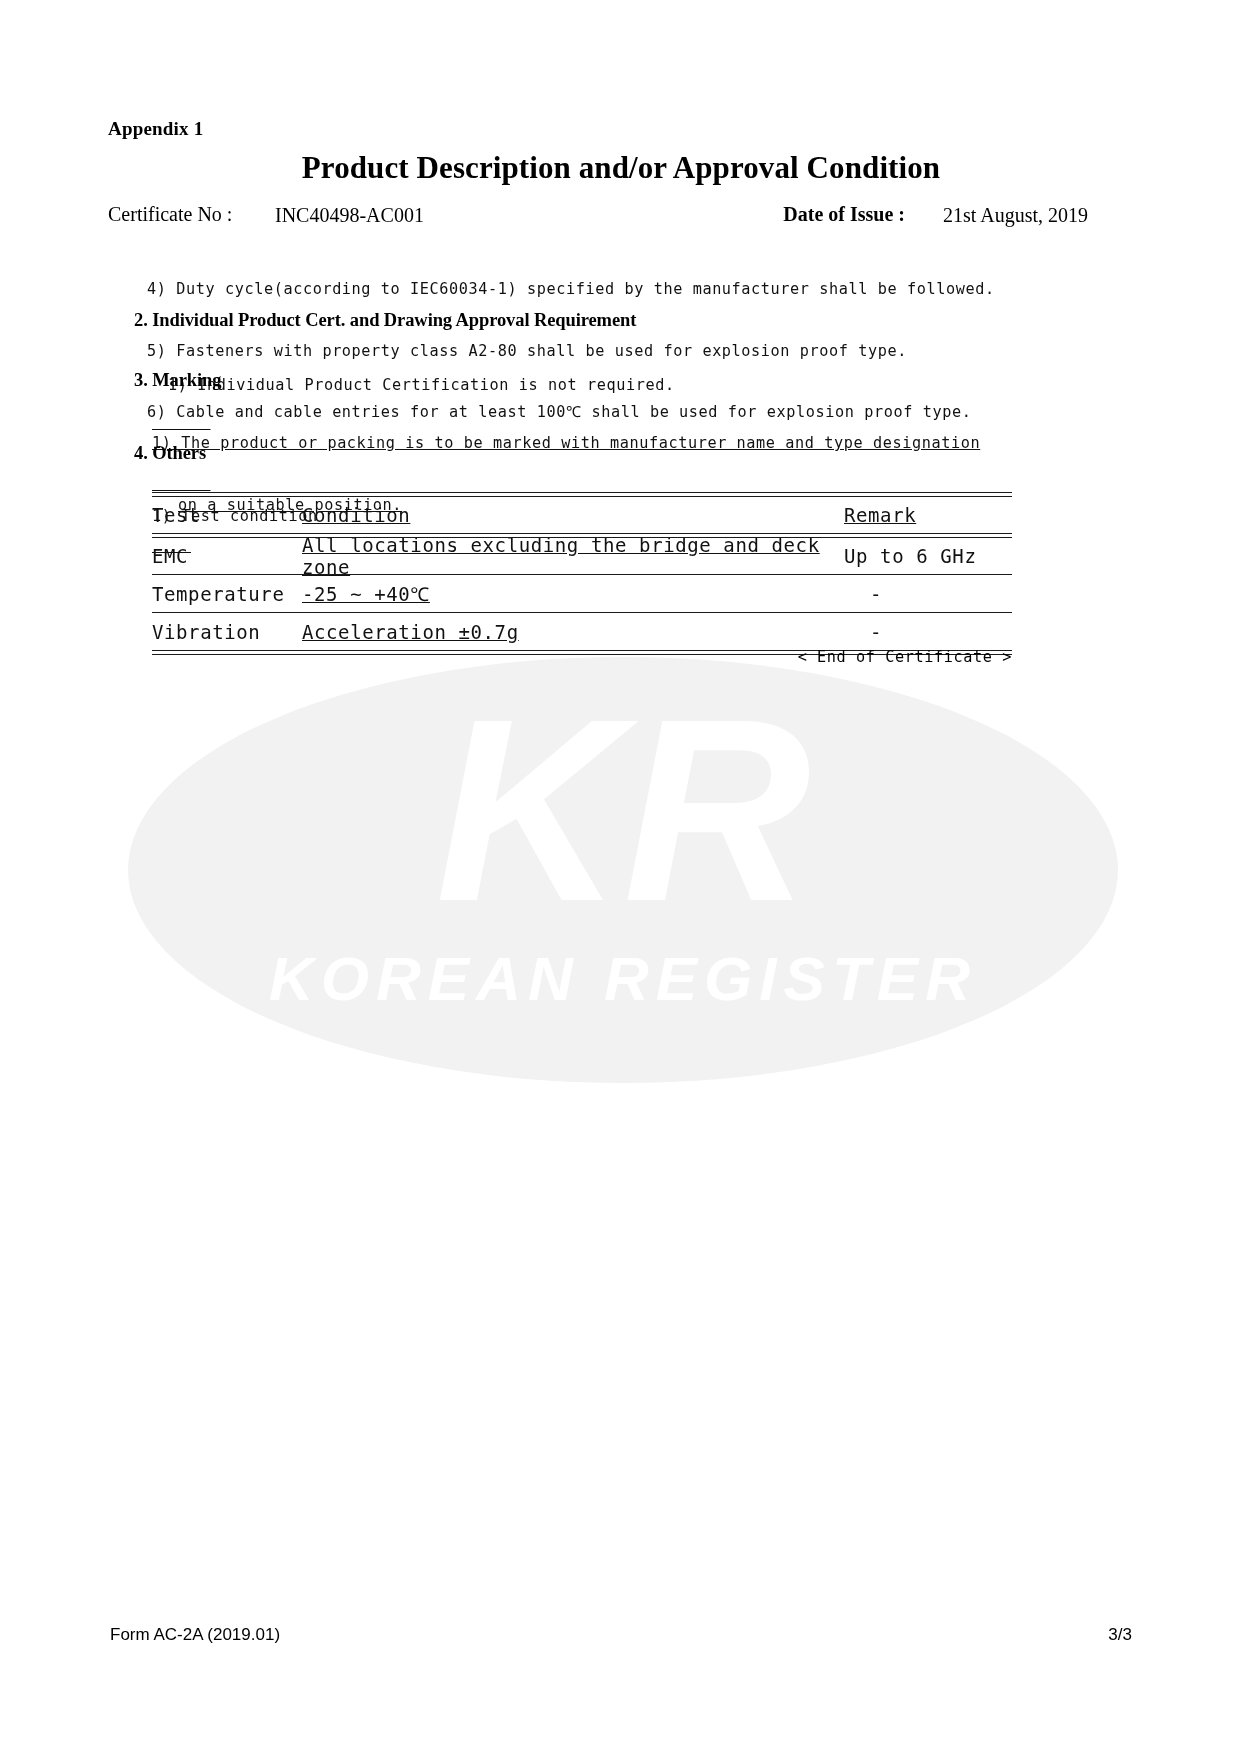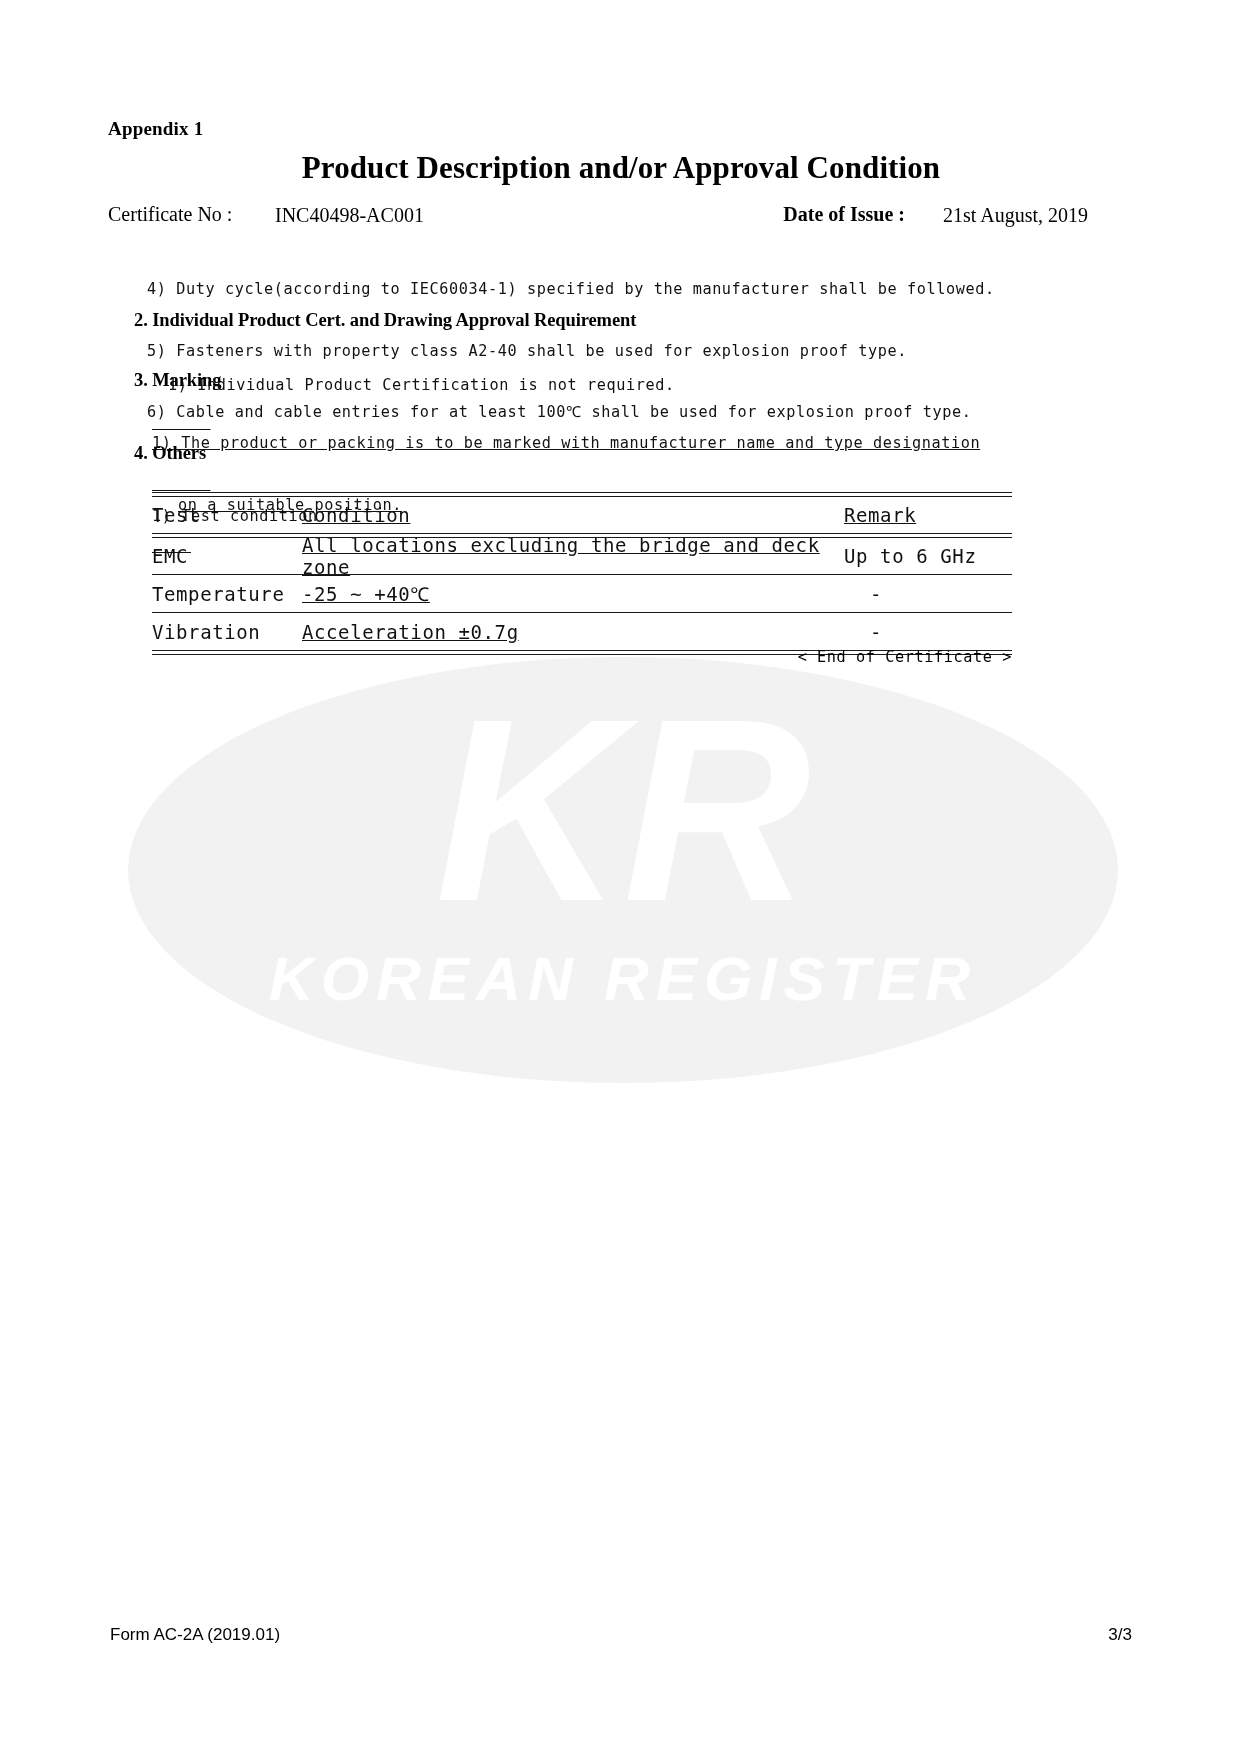--- a/index.html
+++ b/index.html
@@ -216,21 +216,21 @@
 
     <div class="cert-row">
       <span class="cert-label">Certificate No :</span>
       <span class="cert-value">INC40498-AC001</span>
       <span class="date-label">Date of Issue :</span>
       <span class="date-value">21st August, 2019</span>
     </div>
 
     <div class="clause-list mono">
       <div>4) Duty cycle(according to IEC60034-1) specified by the manufacturer shall be followed.</div>
-      <div>5) Fasteners with property class A2-40 shall be used for explosion proof type.</div>
+      <div>5) Fasteners with property class A2-80 shall be used for explosion proof type.</div>
       <div>6) Cable and cable entries for at least 100℃ shall be used for explosion proof type.</div>
     </div>
 
     <div class="section-head sec2">2. Individual Product Cert. and Drawing Approval Requirement</div>
     <div class="sub2 mono">
       <div>1) Individual Product Certification is not required.</div>
     </div>
 
     <div class="section-head sec3">3. Marking</div>
     <div class="sub3 mono">

